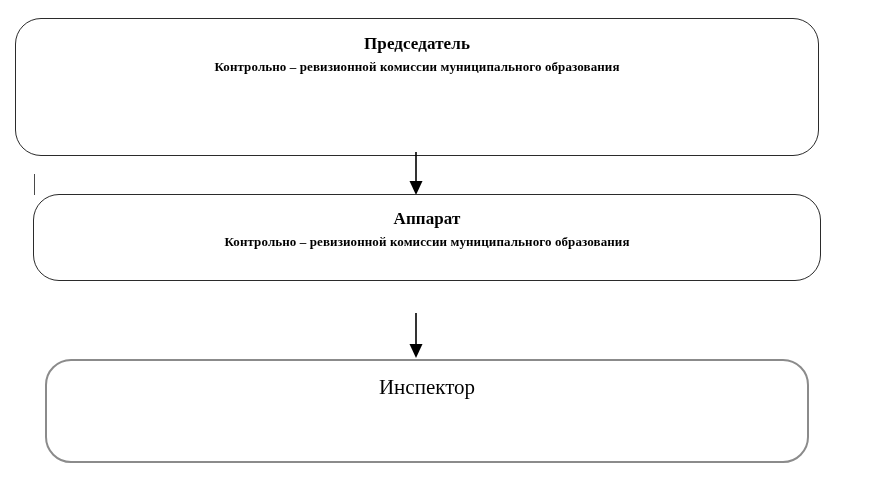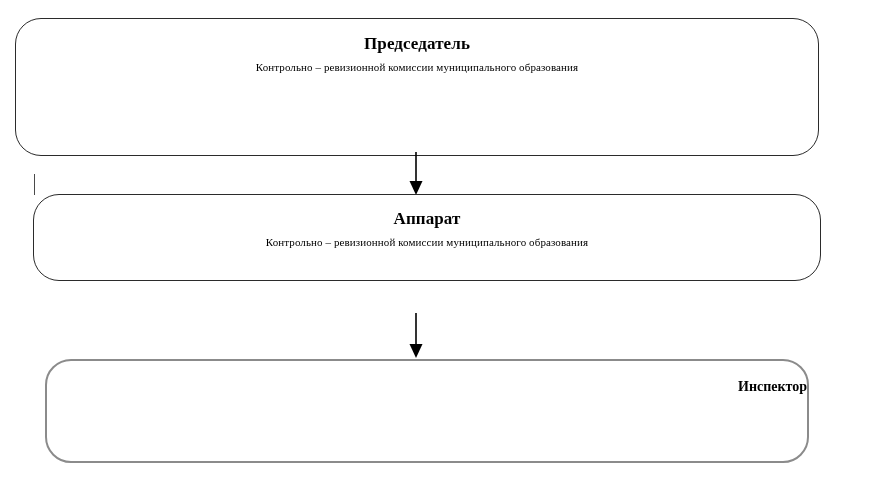--- a/index.html
+++ b/index.html
@@ -42,32 +42,31 @@
   .node-title {
     display: block;
     font-weight: bold;
     font-size: 17px;
     line-height: 23px;
     letter-spacing: 0.1px;
   }
 
   .node-subtitle {
     display: block;
-    font-weight: normal;
-    font-size: 11px;
+    font-weight: bold;
+    font-size: 13px;
     line-height: 24px;
     letter-spacing: 0.1px;
   }
 
   .node-single {
     display: block;
-    font-weight: bold;
-    font-size: 14px;
+    font-weight: normal;
+    font-size: 21px;
     line-height: 24px;
-    text-align: right;
   }
 
   
   #node-chairman {
     left: 15px;
     top: 18px;
     width: 804px;
     height: 138px;
     border-width: 1.4px;
     border-color: #2b2b2b;

